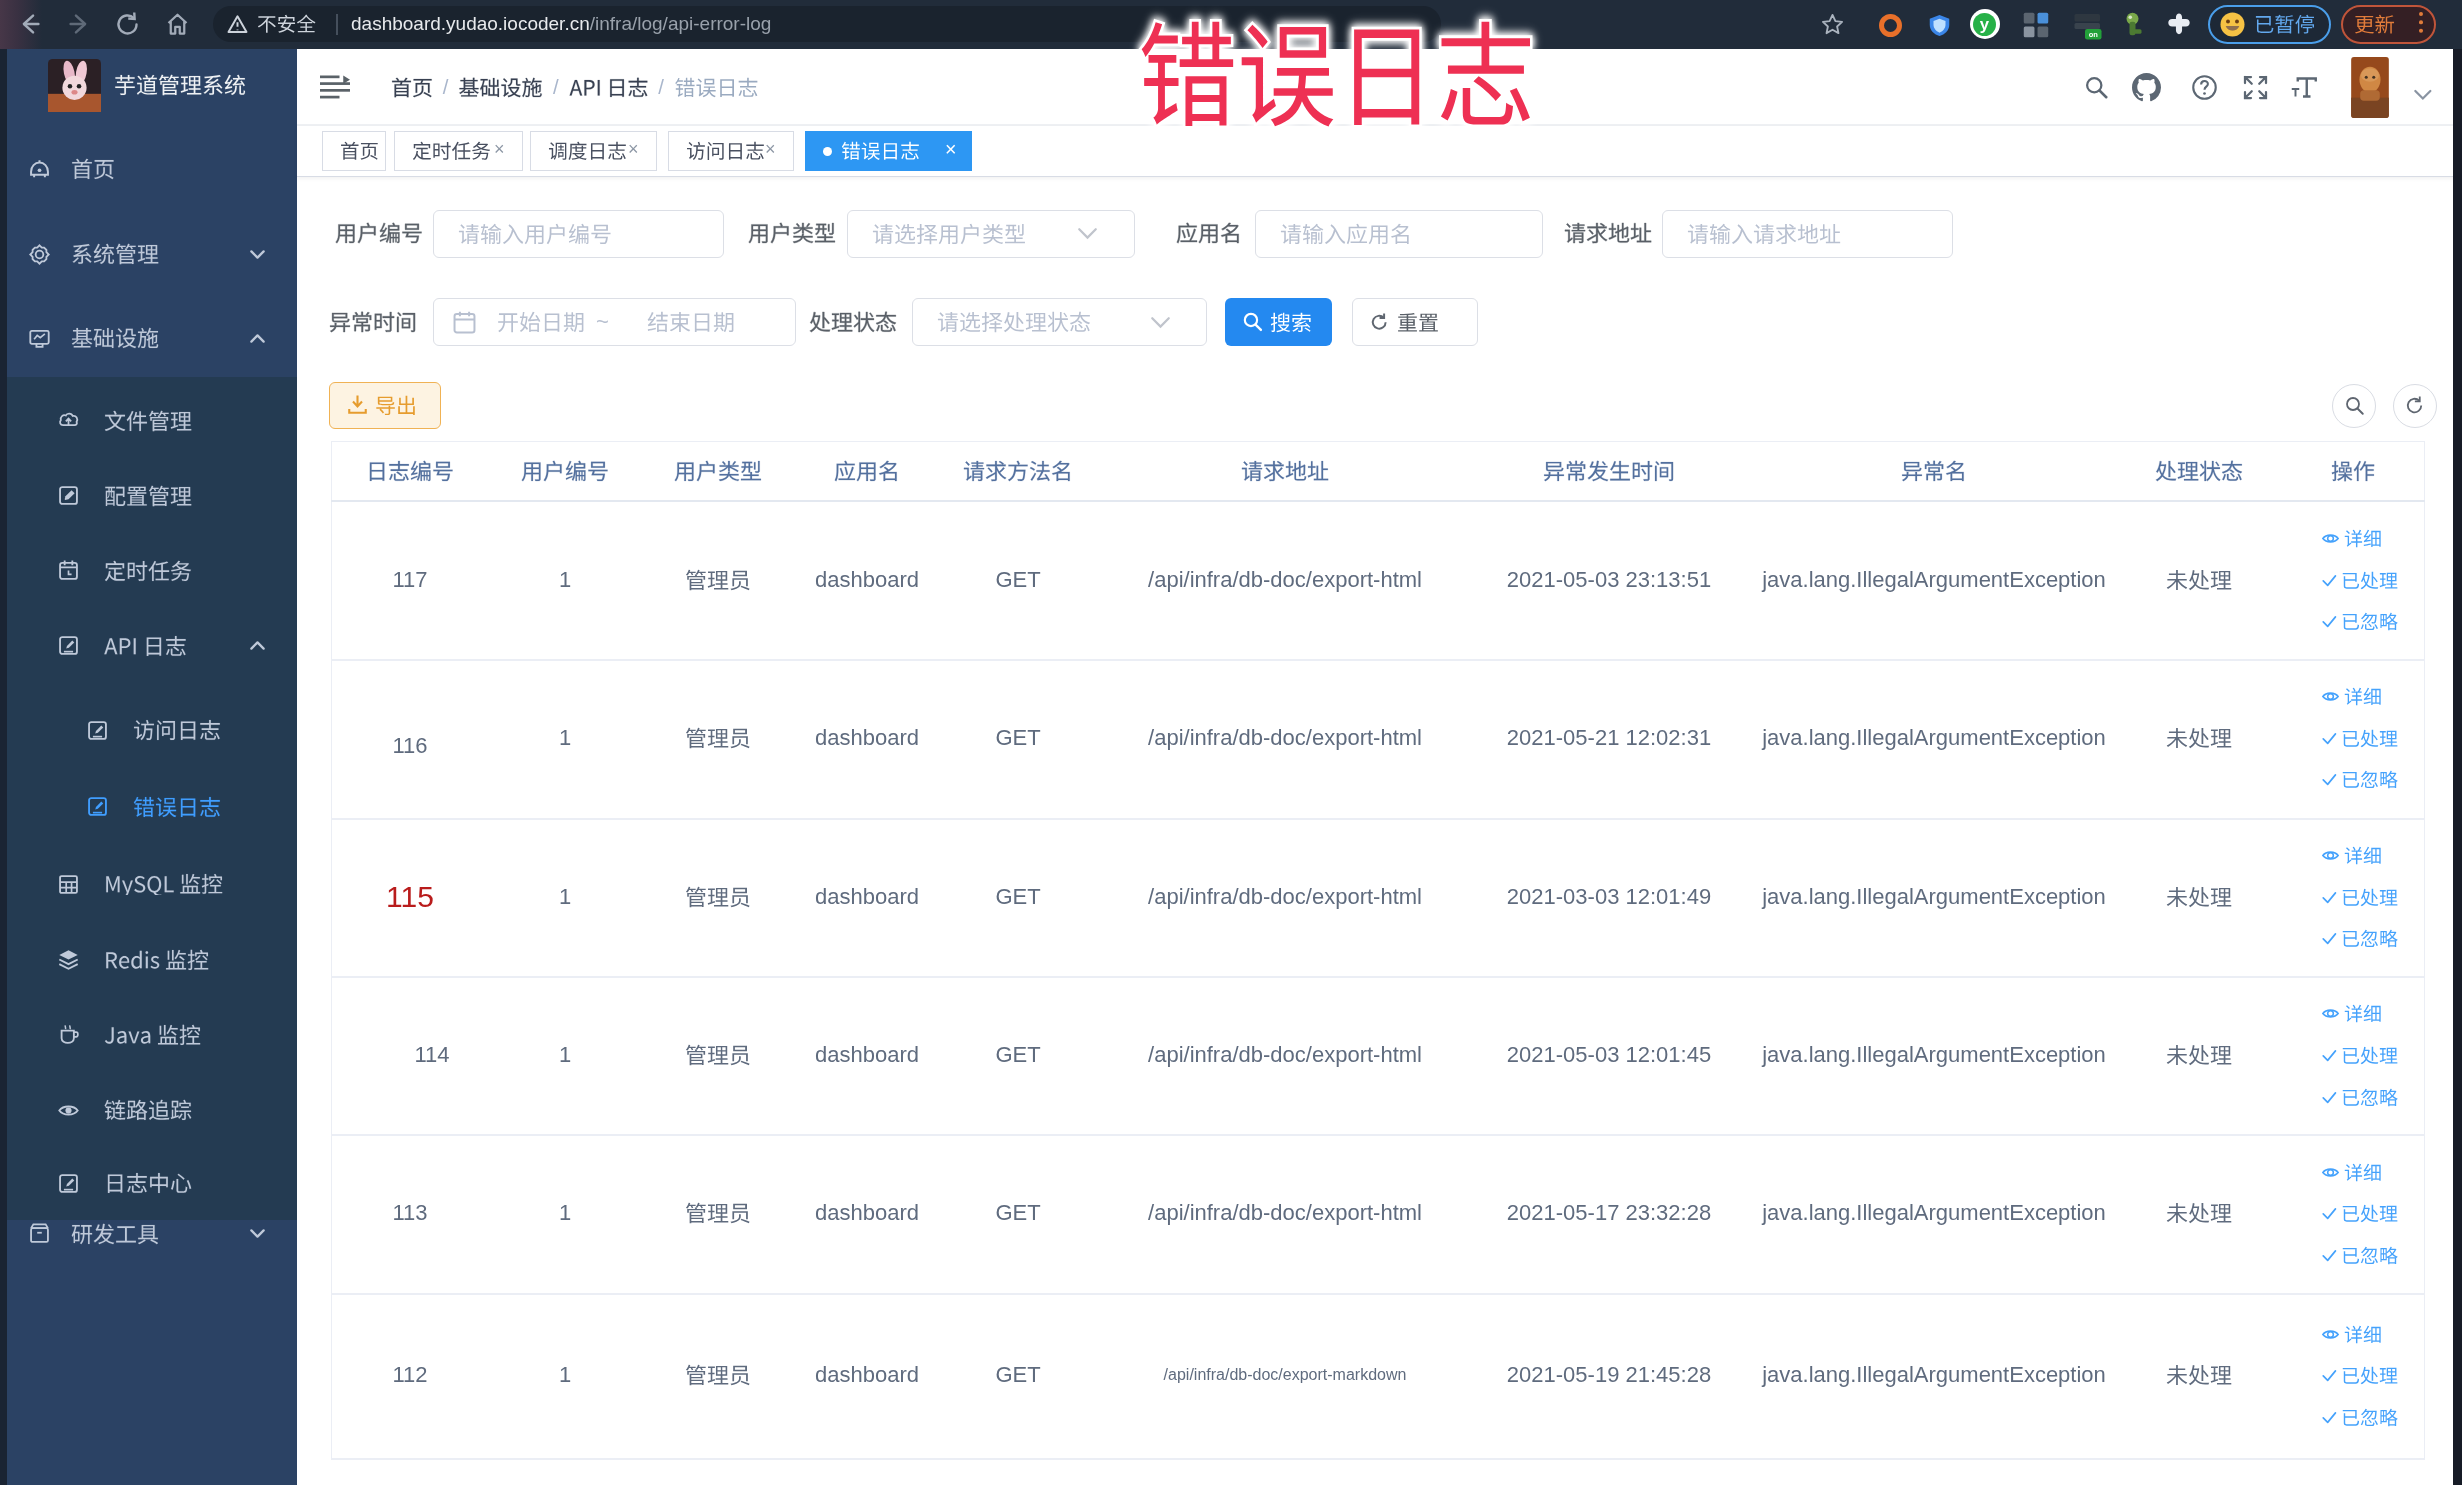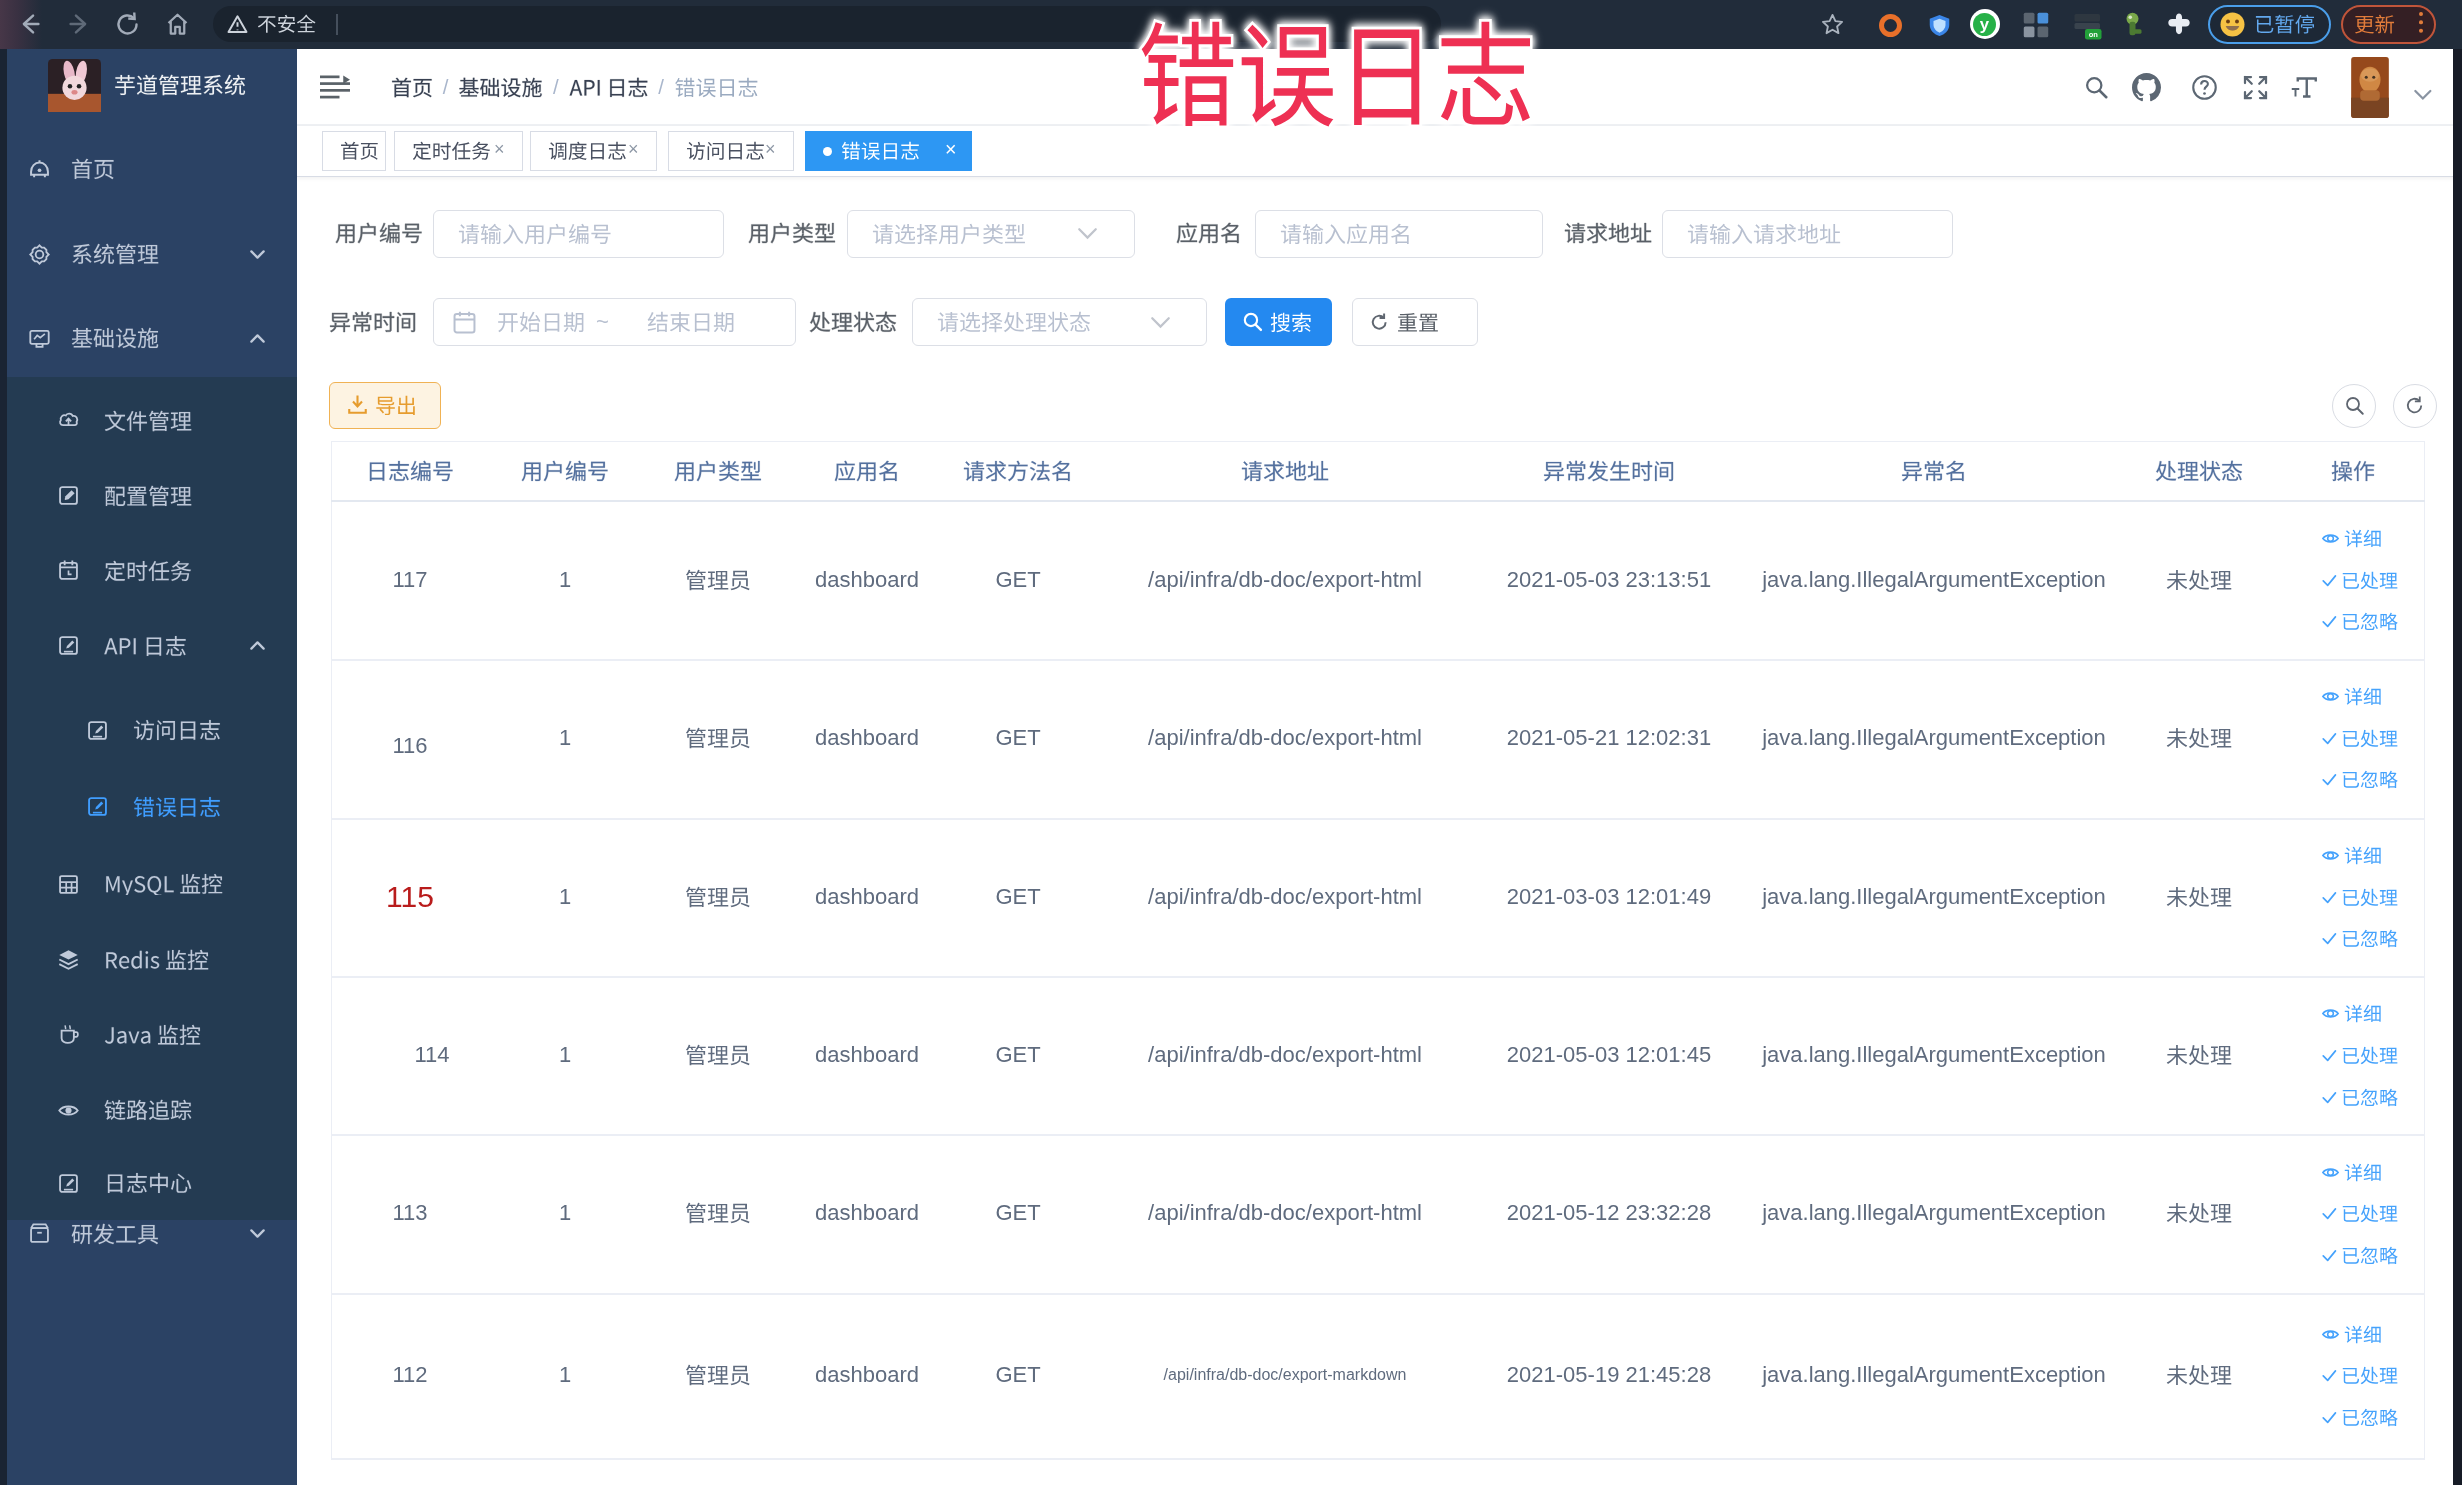--- a/index.html
+++ b/index.html
@@ -32,20 +32,21 @@
     <svg class="ab" style="left:227px;top:13.6px" width="21" height="21" viewBox="0 0 28 28">
       <path d="M14 3 L26 24 H2 Z" fill="none" stroke="#cdd3db" stroke-width="2.6" stroke-linejoin="round"></path>
       <path d="M14 11 V17 M14 20.5 V21.5" stroke="#cdd3db" stroke-width="2.6"></path>
     </svg>
     <div class="t" style="left:257px;top:6px;height:36px;color:#cdd3db;font-size:19px">
       <svg style="width:59px;height:19.7px;flex:none" viewBox="0 -880 3000 1000">
         <use href="#g0"></use>
       </svg>
     </div>
     <div class="ab" style="left:336px;top:13.6px;width:1.5px;height:21px;background:#454f5c"></div>
+    <div class="t" style="left:351px;top:6px;height:36px;font-size:19px;color:#e8eaed">dashboard.yudao.iocoder.cn<span style="color:#99a1ab">/infra/log/api-error-log</span></div>
     <svg class="ab" style="left:1821px;top:13px" width="23" height="23" viewBox="0 0 30 30">
       <path d="M15 2.5 L18.8 10.6 L27.5 11.6 L21 17.6 L22.8 26.3 L15 21.9 L7.2 26.3 L9 17.6 L2.5 11.6 L11.2 10.6 Z" fill="none" stroke="#aab3be" stroke-width="2.4" stroke-linejoin="round"></path>
     </svg>
     <div class="ab" style="left:1879px;top:13.6px;width:23px;height:23px;border-radius:50%;border:5.3px solid #e8702a"></div>
     <svg class="ab" style="left:1929px;top:13.6px" width="21" height="23" viewBox="0 0 28 30">
       <path d="M14 1 L27 6 V14 C27 22 21 27 14 29 C7 27 1 22 1 14 V6 Z" fill="#3b86e8"></path>
       <path d="M14 6 L22 9 V14 C22 19 18 23 14 24.5 C10 23 6 19 6 14 V9 Z" fill="#bfe0ff"></path>
     </svg>
     <div class="ab" style="left:1970px;top:9px;width:30px;height:30px;border-radius:50%;background:#fff"></div>
     <div class="ab" style="left:1973px;top:13px;width:23px;height:23px;border-radius:50%;background:#27b148;color:#fff;font-size:16.7px;font-weight:bold;text-align:center;line-height:23px">y</div>
@@ -748,21 +749,21 @@
 <div class="tc" style="left:410px;top:1194px;height:38px;color:#5f6b7e;font-size:22px">113</div>
 <div class="tc" style="left:565px;top:1194px;height:38px;color:#5f6b7e;font-size:22px">1</div>
 <div class="tc" style="left:718px;top:1194px;height:38px;color:#5f6b7e">
     <svg style="width:66px;height:22px;flex:none" viewBox="0 -880 3000 1000">
       <use href="#g41"></use>
     </svg>
   </div>
 <div class="tc" style="left:867px;top:1194px;height:38px;color:#5f6b7e;font-size:22px">dashboard</div>
 <div class="tc" style="left:1018px;top:1194px;height:38px;color:#5f6b7e;font-size:22px">GET</div>
 <div class="tc" style="left:1285px;top:1194px;height:38px;color:#5f6b7e;font-size:22px">/api/infra/db-doc/export-html</div>
-<div class="tc" style="left:1609px;top:1194px;height:38px;color:#5f6b7e;font-size:22px">2021-05-12 23:32:28</div>
+<div class="tc" style="left:1609px;top:1194px;height:38px;color:#5f6b7e;font-size:22px">2021-05-17 23:32:28</div>
 <div class="tc" style="left:1934px;top:1194px;height:38px;color:#5f6b7e;font-size:22px">java.lang.IllegalArgumentException</div>
 <div class="tc" style="left:2199px;top:1194px;height:38px;color:#5f6b7e">
     <svg style="width:66px;height:22px;flex:none" viewBox="0 -880 3000 1000">
       <use href="#g42"></use>
     </svg>
   </div>
 <div class="t" style="left:2321px;top:1154px;height:36px;color:#45a2fc">
     <svg style="margin-right:3.8px" width="19" height="19" viewBox="0 0 30 30">
       <path d="M3 15 C8 8 22 8 27 15 C22 22 8 22 3 15 Z" fill="none" stroke="currentColor" stroke-width="2.6"></path>
       <circle cx="15" cy="15" r="4.5" fill="none" stroke="currentColor" stroke-width="2.4"></circle>

